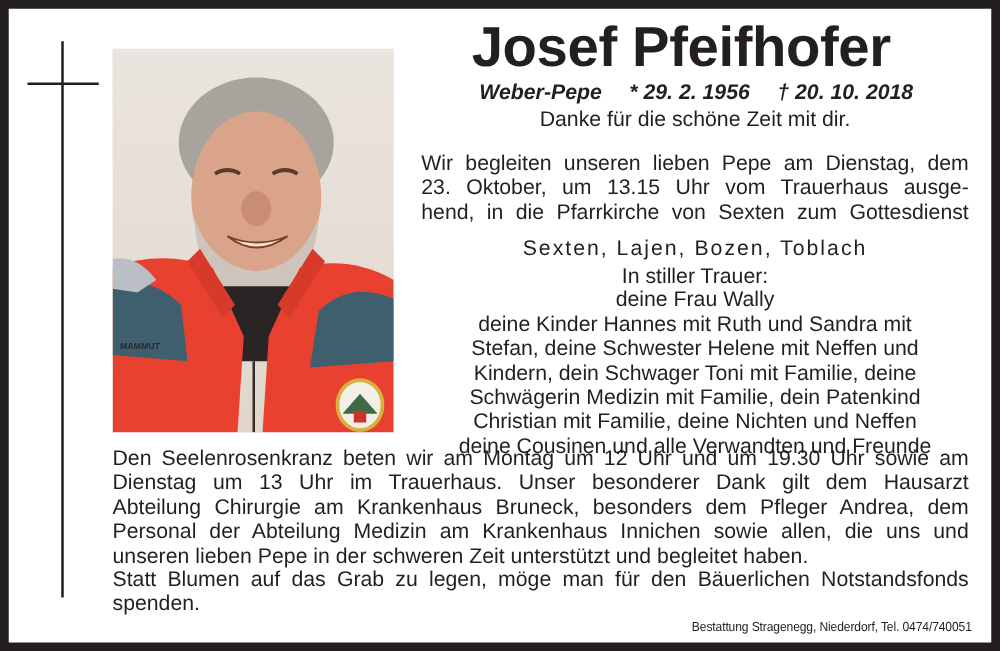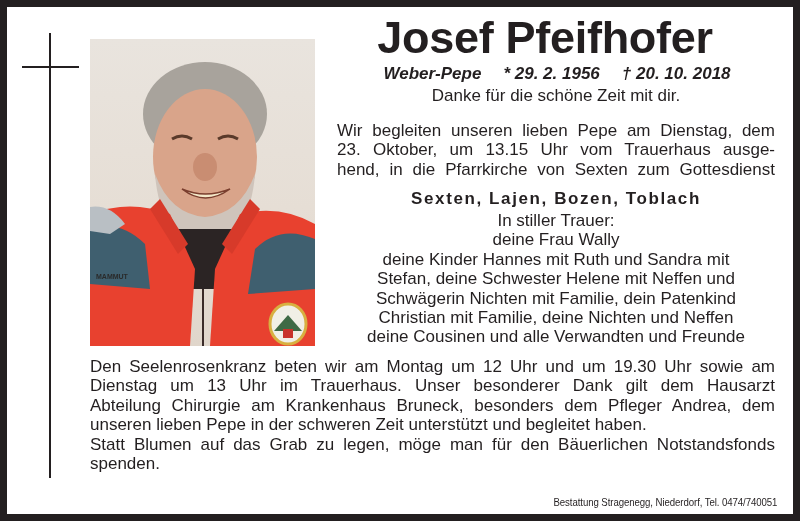--- a/index.html
+++ b/index.html
@@ -39,21 +39,21 @@
       text-align: center; font-weight: bold; font-size: 17px; line-height: 20px;
       white-space: pre;
     }
     .subtitle span { margin: 0 11px; font-style: italic; }
     .rcol {
       position: absolute; left: 337px; width: 438px;
       font-size: 17px; line-height: 19.4px;
     }
     .rcol .ln { display: block; white-space: nowrap; text-align: center; }
     .just { text-align: justify; text-align-last: justify; }
-    .spaced { letter-spacing: 1.6px; font-weight: bold; }
+    .spaced { letter-spacing: 1.6px; }
     .bottom {
       position: absolute; left: 90px; width: 685px; top: 357px;
       font-size: 17px; line-height: 19.4px;
     }
     .bottom .ln { display: block; white-space: nowrap; }
     .bottom .ln.just { white-space: normal; }
     b { font-weight: normal; }
     .footer {
       position: absolute; right: 23px; top: 496px;
       font-size: 10.5px; line-height: 12px; letter-spacing: -0.1px;
@@ -124,27 +124,29 @@
 
 <div class="rcol spaced" style="top:189px;">
   <span class="ln">Sexten, Lajen, Bozen, Toblach</span>
 </div>
 
 <div class="rcol" style="top:211px;">
   <span class="ln">In stiller Trauer:</span>
   <span class="ln"><span>deine Frau </span><b>Wally</b></span>
   <span class="ln"><span>deine Kinder </span><b>Hannes</b><span> mit </span><b>Ruth</b><span> und </span><b>Sandra</b><span> mit</span></span>
   <span class="ln"><b>Stefan,</b><span> deine Schwester </span><b>Helene</b><span> mit </span><b>Neffen</b><span> und</span></span>
-  <span class="ln"><span>Schwägerin </span><b>Nichten</b><span> mit Familie, dein Patenkind</span></span>
+  <span class="ln"><span>Kindern, dein Schwager </span><b>Toni</b><span> mit Familie, deine</span></span>
+  <span class="ln"><span>Schwägerin </span><b>Medizin</b><span> mit Familie, dein Patenkind</span></span>
   <span class="ln"><b>Christian</b><span> mit Familie, deine Nichten und Neffen</span></span>
   <span class="ln">deine Cousinen und alle Verwandten und Freunde</span>
 </div>
 
 <div class="bottom">
   <span class="ln just">Den Seelenrosenkranz beten wir am Montag um 12 Uhr und um 19.30 Uhr sowie am</span>
   <span class="ln just">Dienstag um 13 Uhr im Trauerhaus. Unser besonderer Dank gilt dem Hausarzt</span>
   <span class="ln just">Abteilung Chirurgie am Krankenhaus Bruneck, besonders dem Pfleger Andrea, dem</span>
+  <span class="ln just">Personal der Abteilung Medizin am Krankenhaus Innichen sowie allen, die uns und</span>
   <span class="ln">unseren lieben Pepe in der schweren Zeit unterstützt und begleitet haben.</span>
   <span class="ln just">Statt Blumen auf das Grab zu legen, möge man für den Bäuerlichen Notstandsfonds</span>
   <span class="ln">spenden.</span>
 </div>
 
 <div class="footer">Bestattung Stragenegg, Niederdorf, Tel. 0474/740051</div>
 
 </body></html>

